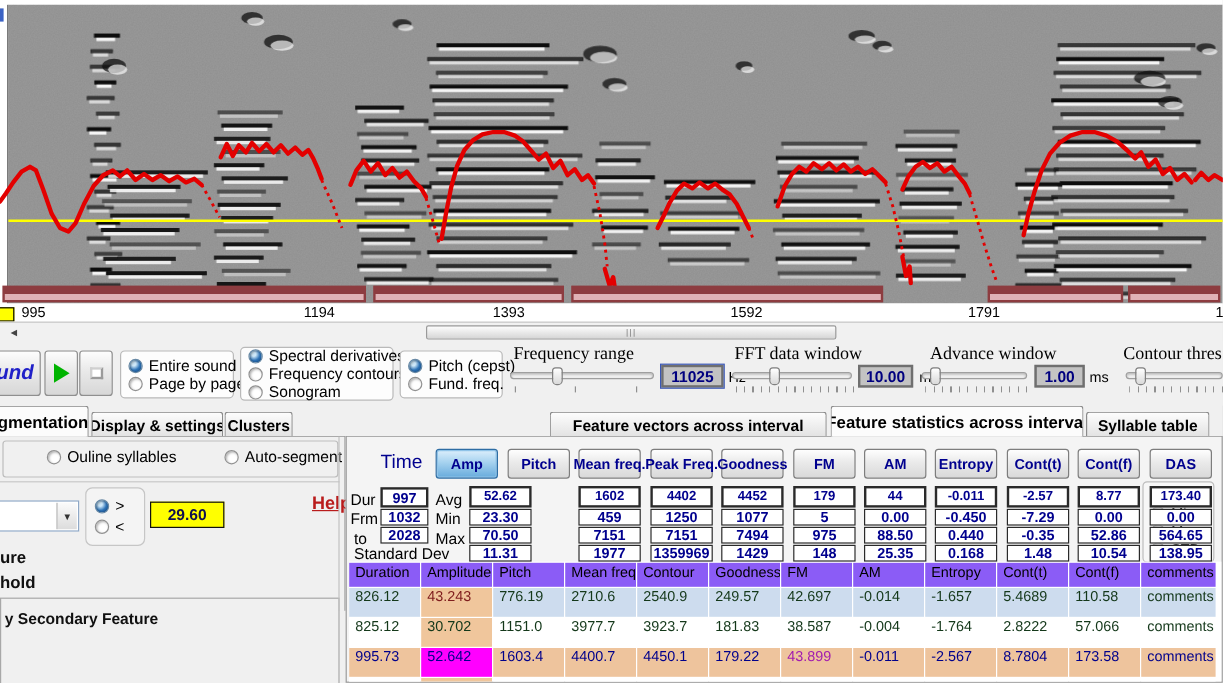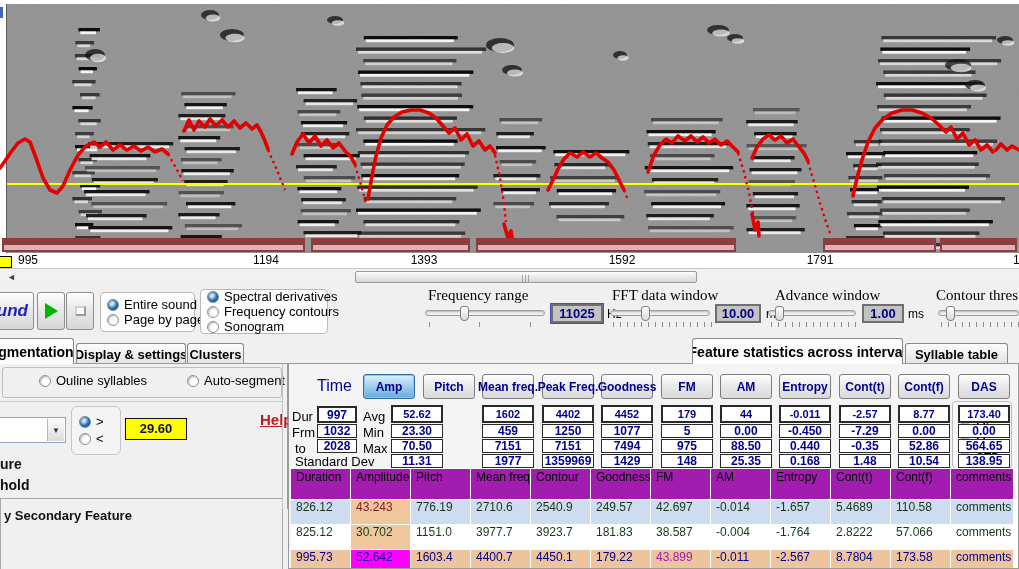--- a/index.html
+++ b/index.html
@@ -89,21 +89,21 @@
   .statbox.avgrow{border-width:2px;font-size:11px;}
   #statradio{position:absolute;left:663px;top:37px;width:60px;height:68px;border:1px solid #bdbdbd;border-radius:4px;
              background:#f7f7f7;display:flex;flex-direction:column;justify-content:center;gap:1px;padding-left:6px;}
   #statradio .radio{font-size:12px;}
 
   
   #ftable{position:absolute;left:2px;top:104px;width:727px;background:#fff;}
   .trow{display:grid;grid-template-columns:repeat(11,59px) 62px;column-gap:1px;margin-top:1px;}
   .trow .cell{height:24px;line-height:24px;padding-left:5px;font:12px "Liberation Sans",sans-serif;
               white-space:nowrap;overflow:hidden;}
-  .trow.head .cell{height:30px;line-height:17px;background:#a21caf;color:#000;}
+  .trow.head .cell{height:20px;line-height:17px;background:#8b5cf6;color:#000;}
 </style>
 </head>
 <body>
 
 <div id="app">
 
   <div class="abs" id="specwrap">
     <svg id="spec" width="1019" height="253">
         <defs>
           <filter id="soft">
@@ -496,20 +496,30 @@
         </div>
         <div class="radio">
           <span class="dot"></span>
           <span>Frequency contours</span>
         </div>
         <div class="radio">
           <span class="dot"></span>
           <span>Sonogram</span>
         </div>
       </div>
+      <div class="groupbox" style="left:333px;top:8px;width:86px;height:40px">
+        <div class="radio sel">
+          <span class="dot"></span>
+          <span>Pitch (cepst)</span>
+        </div>
+        <div class="radio">
+          <span class="dot"></span>
+          <span>Fund. freq.</span>
+        </div>
+      </div>
       <div class="sliderlabel" style="left:428px;top:3px">Frequency range</div>
       <div class="track" style="left:425px;top:26px;width:120px">
         <div class="thumb" style="left:34px"></div>
       </div>
       <div class="abs" style="left:429px;top:38px;width:1px;height:5px;background:#8f8f8f"></div>
       <div class="abs" style="left:478.5px;top:38px;width:1px;height:5px;background:#8f8f8f"></div>
       <div class="abs" style="left:530.2px;top:38px;width:1px;height:5px;background:#8f8f8f"></div>
       <div class="valbox focus" style="left:551px;top:20px;width:52px">11025</div>
       <div class="unit" style="left:607px;top:23px">Hz</div>
       <div class="sliderlabel" style="left:612px;top:3px">FFT data window</div>
@@ -530,20 +540,21 @@
       <div class="track" style="left:938px;top:26px;width:81px">
         <div class="thumb" style="left:7px"></div>
       </div>
       <div class="tickscomb" style="left:941px;top:38px;width:81px"></div>
     </div>
 
   <div class="abs" id="tabrow">
       <div class="tab active" style="left:-10px;width:84px">egmentation</div>
       <div class="tab" style="left:76px;width:110px">Display &amp; settings</div>
       <div class="tab" style="left:187px;width:57px">Clusters</div>
+      <div class="tab" style="left:458px;width:231px">Feature vectors across interval</div>
       <div class="tab active" style="left:692px;width:211px">Feature statistics across interval</div>
       <div class="tab" style="left:905px;width:103px">Syllable table</div>
     </div>
 
   <div class="abs" id="lpanel">
     <div id="segbox">
         <div style="position:absolute;left:36px;top:6px;display:flex;gap:40px">
           <div class="radio">
             <span class="dot"></span>
             <span>Ouline syllables</span>

